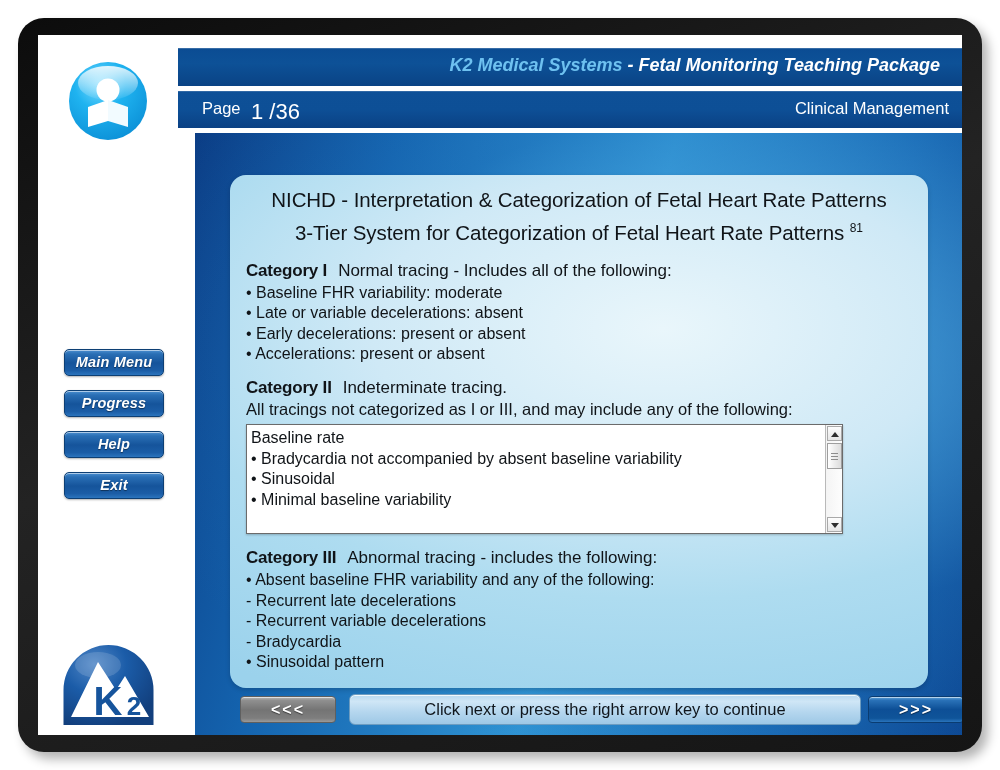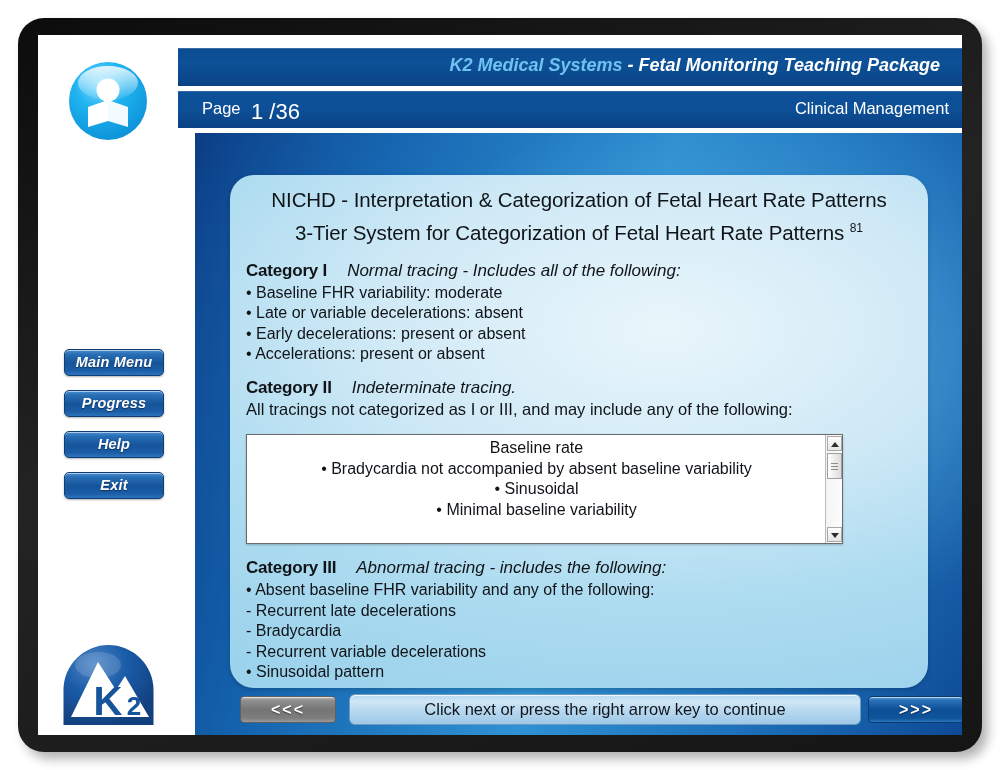--- a/index.html
+++ b/index.html
@@ -170,21 +170,21 @@
       linear-gradient(105deg, #0b3d85 0%, #1463ae 22%, #2f93d3 52%, #1b6cb6 78%, #0d4893 100%);
   }
 
   
   #lesson-panel {
     position: absolute;
     left: 35px;
     top: 42px;
     width: 698px;
     height: 513px;
-    border-radius: 24px;
+    border-radius: 16px;
     background:
       radial-gradient(110% 80% at 62% 30%, #e9f6fb 0%, #cfe9f6 38%, #aedcf0 66%, #9bd2ec 100%);
     box-shadow: 0 2px 5px rgba(0,0,0,0.18);
     overflow: hidden;
   }
   #panel-inner {
     position: absolute;
     left: 0; top: 0; right: 0; bottom: 0;
     padding: 11px 16px 0 16px;
     box-sizing: border-box;
@@ -207,22 +207,21 @@
     margin-top: 14px;
     color: #101418;
     font-size: 17px;
     white-space: nowrap;
   }
   .cat-head .cat-name {
     font-weight: bold;
     letter-spacing: -0.2px;
   }
   .cat-head .cat-desc {
-    font-style: italic;
-    margin-left: 20px;
+    margin-left: 11px;
   }
   .cat-subline {
     color: #101418;
     font-size: 16.5px;
     margin-top: 2px;
     white-space: nowrap;
   }
   ul.bullets {
     list-style: none;
     margin: 2px 0 0 0;
@@ -231,28 +230,27 @@
   ul.bullets li {
     color: #101418;
     font-size: 16px;
     line-height: 20.4px;
     white-space: nowrap;
   }
 
   
   #scroll-box {
     position: relative;
-    margin-top: 15px;
+    margin-top: 5px;
     width: 597px;
     height: 110px;
     background: #ffffff;
     border: 1px solid #6b6b6b;
     box-sizing: border-box;
     box-shadow: 0 1px 2px rgba(0,0,0,0.22);
-    text-align: center;
   }
   #scroll-content {
     position: absolute;
     left: 4px; top: 3px;
     right: 20px;
     overflow: hidden;
   }
   #scroll-content div {
     color: #101418;
     font-size: 16px;
@@ -496,22 +494,22 @@
                   </div>
               </div>
             </div>
 
             <div class="cat-head">
               <span class="cat-name">Category III</span><span class="cat-desc">Abnormal tracing - includes the following:</span>
             </div>
             <ul class="bullets">
               <li>• Absent baseline FHR variability and any of the following:</li>
               <li>- Recurrent late decelerations</li>
+              <li>- Recurrent variable decelerations</li>
               <li>- Bradycardia</li>
-              <li>- Recurrent variable decelerations</li>
               <li>• Sinusoidal pattern</li>
             </ul>
 
           </div>
         </div>
 
         <div id="bottom-bar">
           <div id="btn-prev">
             <span class="chev-label">&lt;&lt;&lt;</span>
           </div>

